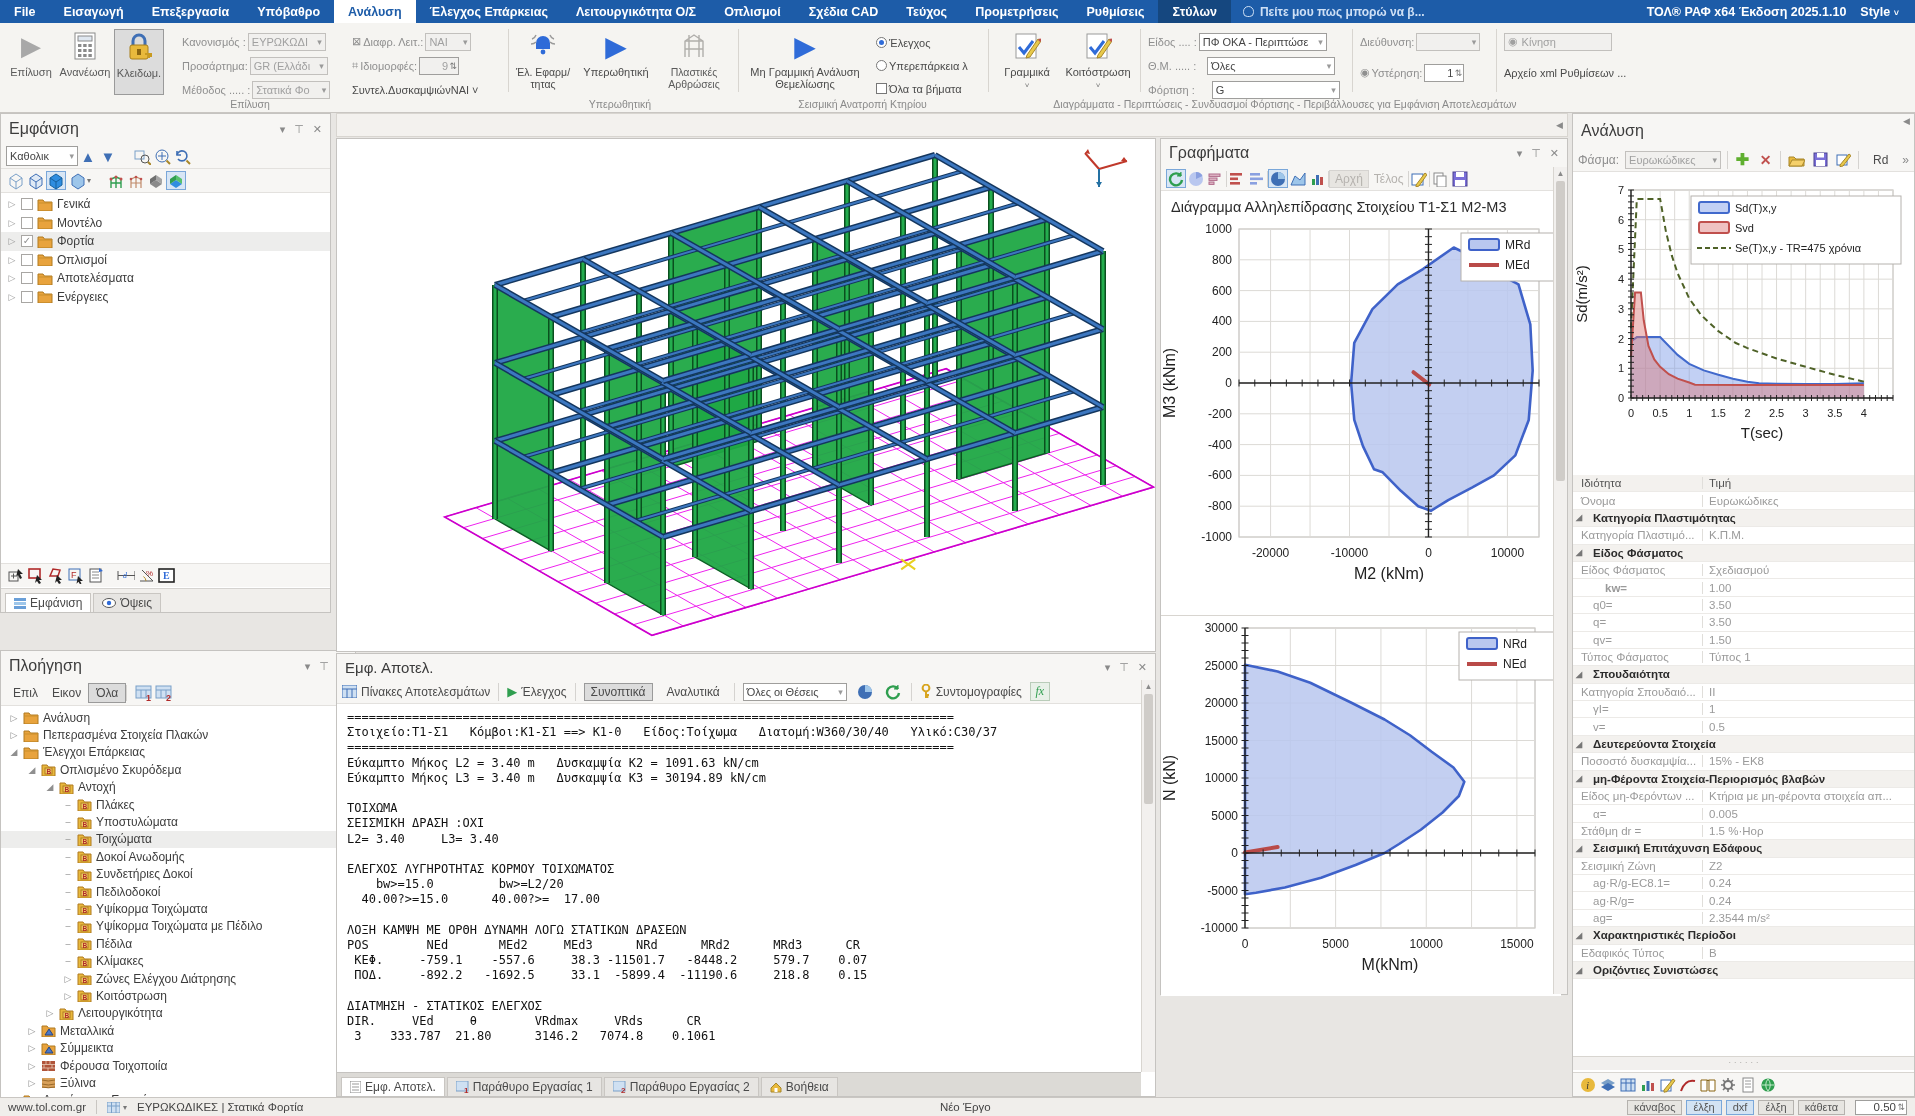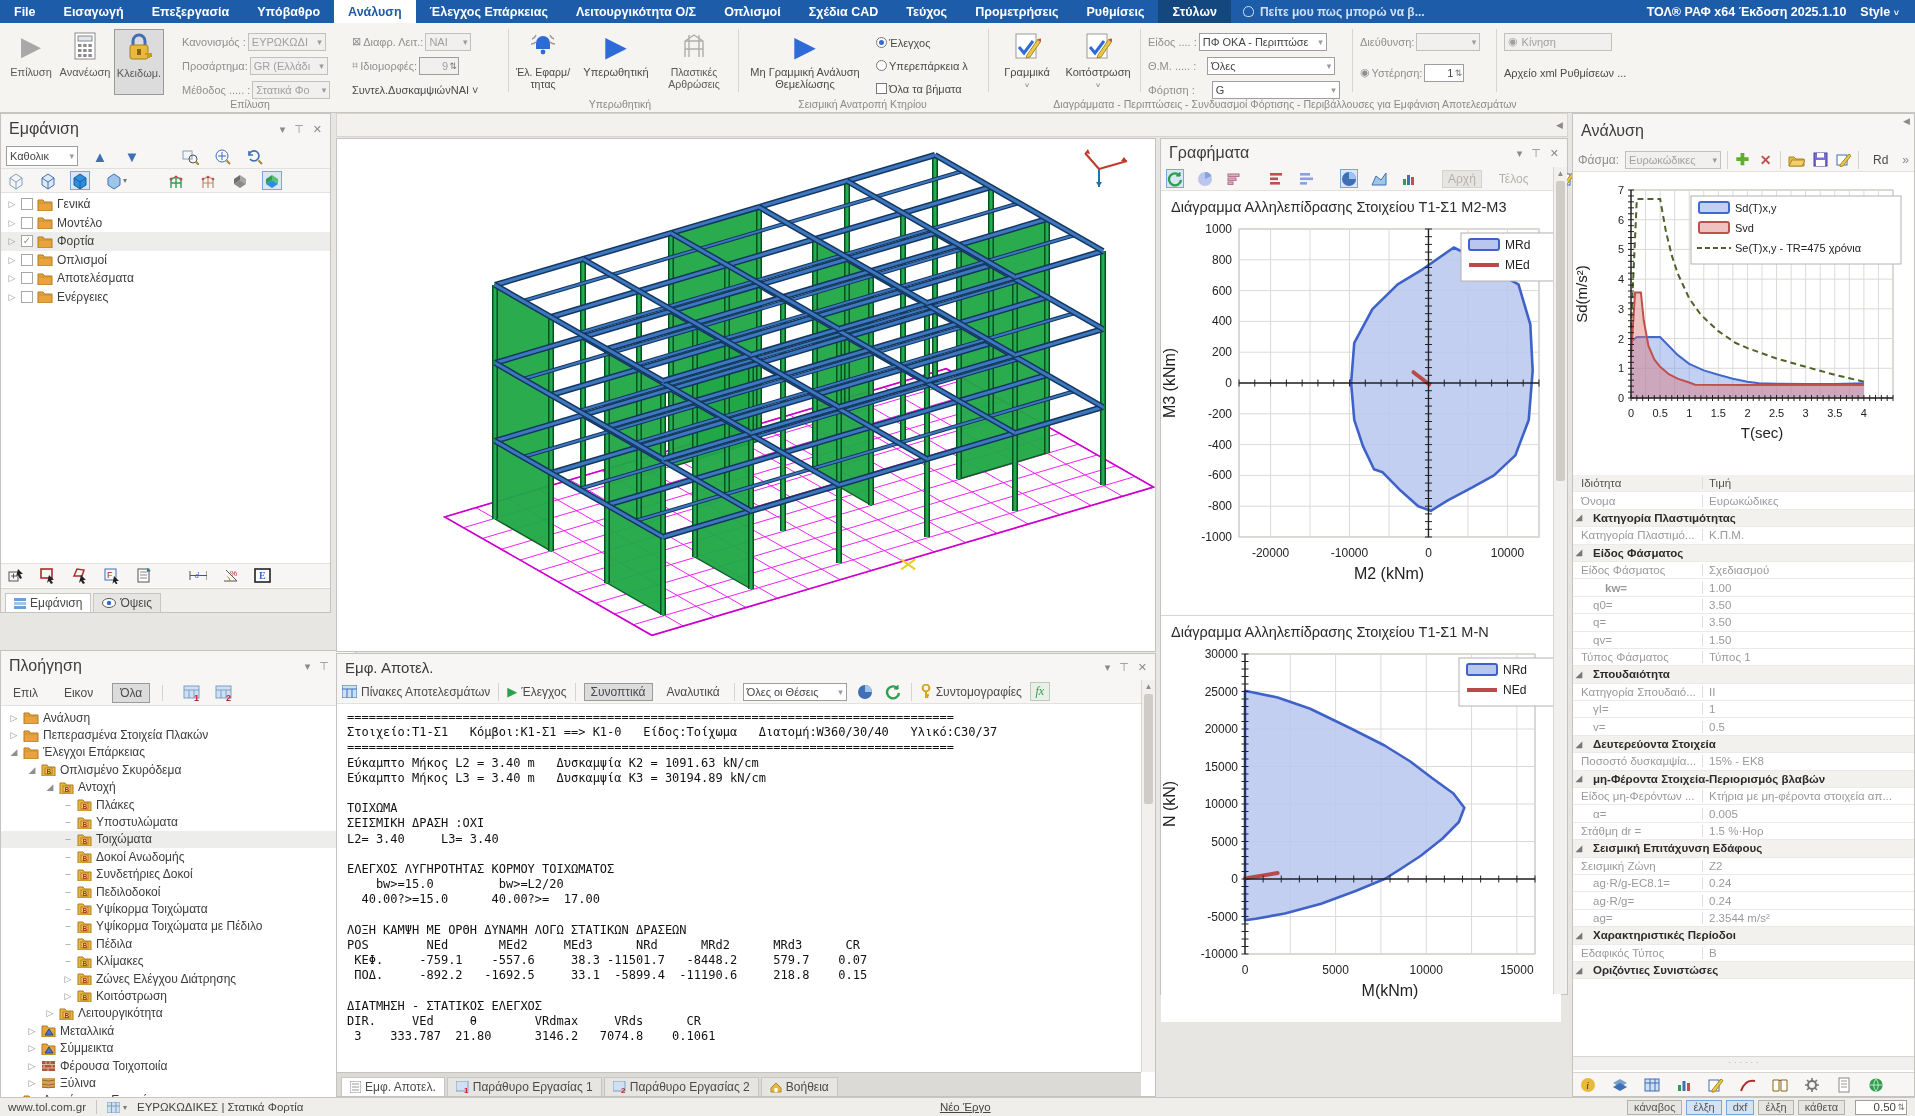--- a/index.html
+++ b/index.html
@@ -27,21 +27,21 @@
   .spin { border:1px solid #9f9e9c; background:#fff; color:#444; height:18px; width:40px; display:inline-flex; align-items:center; justify-content:flex-end; padding:0 10px 0 3px; position:relative; }
   .spin:after { content:"⇅"; position:absolute; right:1px; font-size:9px; color:#777; }
   .radio { width:11px; height:11px; border:1px solid #777; border-radius:50%; display:inline-block; position:relative; background:#fff; }
   .radio.on:after { content:""; position:absolute; left:2px; top:2px; width:5px; height:5px; background:#2f6bd8; border-radius:50%; }
   .chk { width:11px; height:11px; border:1px solid #777; background:#fff; display:inline-block; }
   .darktxt { color:#4a4a4a; }
   
   .panel { position:absolute; background:#fff; border:1px solid #c5c3c0; }
   .ptitle { height:30px; display:flex; align-items:center; padding:0 8px; font-size:16px; color:#3c3c3c; background:#f7f6f4; }
   .ptitle .pbtns { margin-left:auto; color:#8a8a8a; font-size:11px; display:flex; gap:9px; }
-  .toolrow { display:flex; align-items:center; gap:12px; padding:2px 5px; border-bottom:1px solid #e3e1de; background:#f7f6f4; }
+  .toolrow { display:flex; align-items:center; gap:0; padding:2px 5px; border-bottom:1px solid #e3e1de; background:#f7f6f4; }
   .ticon { width:20px; height:19px; display:inline-flex; align-items:center; justify-content:center; border:1px solid transparent; }
   .ticon.pressed { background:#d8e6f5; border-color:#7aa7d9; }
   svg.ic { display:block; }
   
   .tree { font-size:12px; color:#3c3c3c; }
   .trow { display:flex; align-items:center; height:18.5px; gap:4px; padding-left:6px; white-space:nowrap; }
   .trow .arr { width:10px; color:#9a9a9a; font-size:9px; text-align:center; }
   .trow .cb { width:12px; height:12px; border:1px solid #a8a6a3; background:#fff; font-size:10px; line-height:10px; text-align:center; color:#8f8f8f; }
   .trow.selrow { background:#ededec; }
   .tabsrow { display:flex; align-items:flex-end; gap:2px; border-top:1px solid #d5d3d0; background:#f1efec; padding:2px 4px 0 4px; height:24px; }
@@ -1333,21 +1333,20 @@
       <text x="346.42105263157896" y="340" text-anchor="middle" font-size="12" fill="#222" font-family="Liberation Sans">10000</text>
       <text x="228" y="362" text-anchor="middle" font-size="16" fill="#222" font-family="Liberation Sans">M2 (kNm)</text>
       <text x="14" y="166" text-anchor="middle" font-size="16" fill="#222" font-family="Liberation Sans" transform="rotate(-90 14 166)">M3 (kNm)</text>
       <rect x="300" y="16" width="96" height="48" fill="#fff" stroke="#b5b2ae"></rect>
       <rect x="308" y="22" width="30" height="11" rx="2" fill="#b9c7ef" stroke="#3f62c9" stroke-width="2"></rect>
       <text x="344" y="32" font-size="12" fill="#222" font-family="Liberation Sans">MRd</text>
       <line x1="308" y1="48" x2="338" y2="48" stroke="#b94a48" stroke-width="4"></line>
       <text x="344" y="52" font-size="12" fill="#222" font-family="Liberation Sans">MEd</text>
     </svg>
   <div style="border-top:1px solid #d8d5d0;"></div>
-  <div class="charttitle">Διάγραμμα Αλληλεπίδρασης Στοιχείου Τ1-Σ1 M-N</div>
   <svg id="chart2" width="400" height="380">
       <rect x="0" y="0" width="100%" height="100%" fill="#fff"></rect>
       <rect x="84" y="12" width="290" height="300" fill="#fff" stroke="#b5b2ae"></rect>
       <line x1="84" y1="12" x2="84" y2="312" stroke="#dcdad6"></line>
       <line x1="129.3125" y1="12" x2="129.3125" y2="312" stroke="#dcdad6"></line>
       <line x1="174.625" y1="12" x2="174.625" y2="312" stroke="#dcdad6"></line>
       <line x1="219.9375" y1="12" x2="219.9375" y2="312" stroke="#dcdad6"></line>
       <line x1="265.25" y1="12" x2="265.25" y2="312" stroke="#dcdad6"></line>
       <line x1="310.5625" y1="12" x2="310.5625" y2="312" stroke="#dcdad6"></line>
       <line x1="355.875" y1="12" x2="355.875" y2="312" stroke="#dcdad6"></line>
@@ -1820,21 +1819,21 @@
   <span>www.tol.com.gr</span>
   <span style="width:1px;height:14px;background:#c9c6c2;"></span>
   <span style="display:flex;align-items:center;gap:3px;">
       <svg class="ic" width="13" height="11">
         <rect x="0" y="0" width="13" height="11" fill="#cfe0f2" stroke="#7aa0c8"></rect>
         <path d="M0 4 h13 M4.5 0 v11 M9 0 v11" stroke="#7aa0c8"></path>
       </svg>
       <span style="font-size:8px;color:#777;">▾</span>
     </span>
   <span>ΕΥΡΩΚΩΔΙΚΕΣ | Στατικά Φορτία</span>
-  <span style="flex:1; text-align:center;text-decoration:underline;">Νέο Έργο</span>
+  <span style="flex:1; text-align:center;">Νέο Έργο</span>
   <span id="statusToggles" style="display:flex; gap:4px; align-items:center;">
       <span class="sbtn">κάναβος</span>
       <span class="sbtn on">έλξη</span>
       <span class="sbtn on">dxf</span>
       <span class="sbtn">έλξη</span>
       <span class="sbtn">κάθετα</span>
     </span>
   <span class="spin" style="width:52px;height:15px;background:#fff;color:#444;">0.50</span>
 </div>
 

